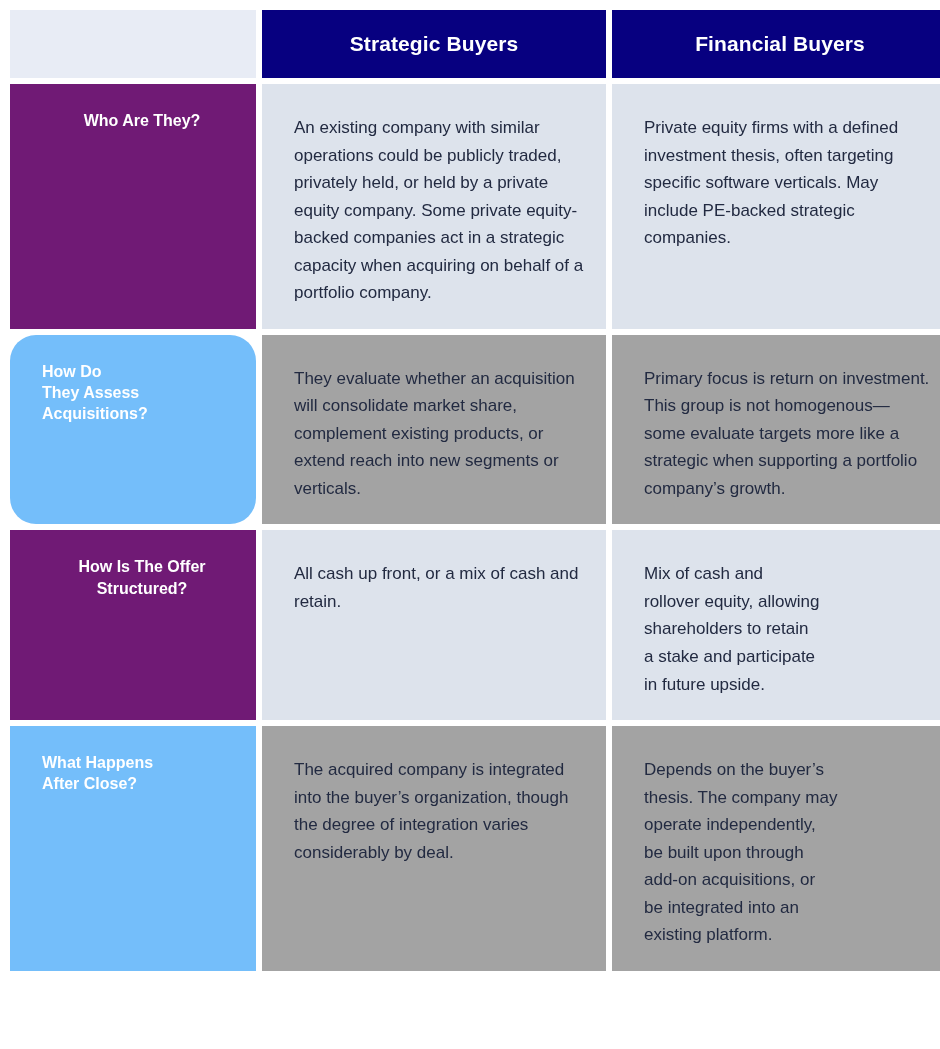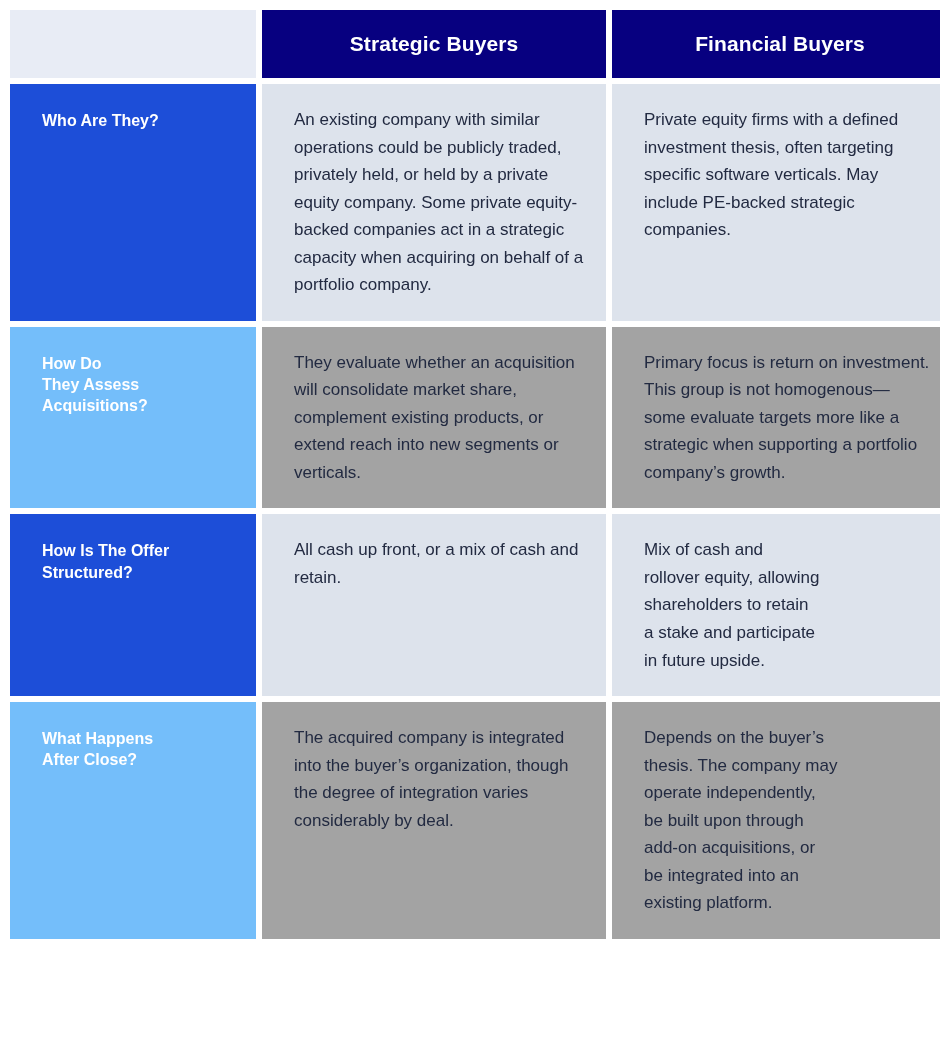--- a/index.html
+++ b/index.html
@@ -59,31 +59,31 @@
   .label-cell {
     color: #ffffff;
     font-size: 16px;
     font-weight: bold;
     line-height: 1.33;
     text-align: left;
     vertical-align: top;
     padding: 26px 14px 24px 32px;
     border: 0;
   }
-  .label-cell.tone-strong { background: #1d4ed8; }
+  .label-cell.tone-strong { background: #701a75; text-align: center; }
   .label-cell.tone-soft   { background: #74befa; }
 
   
   .body-cell {
     color: #222a41;
     font-size: 17px;
     line-height: 1.62;
     text-align: left;
     vertical-align: top;
-    padding: 22px 18px 22px 32px;
+    padding: 30px 18px 22px 32px;
     border: 0;
   }
   .body-cell.tone-a { background: #dde3ec; }
   .body-cell.tone-b { background: #a3a3a3; }
 </style>
 </head>
 <body>
 
 <div class="table-wrap">
   <table class="comparison-table">
@@ -101,21 +101,21 @@
     </thead>
     <tbody>
 
       <tr>
         <th class="label-cell tone-strong">Who Are They?</th>
         <td class="body-cell tone-a">An existing company with similar operations could be publicly traded, privately held, or held by a private equity company. Some private equity-backed companies act in a strategic capacity when acquiring on behalf of a portfolio company.</td>
         <td class="body-cell tone-a">Private equity firms with a defined investment thesis, often targeting specific software verticals. May include PE-backed strategic companies.</td>
       </tr>
 
       <tr>
-        <th class="label-cell tone-soft" style="white-space: pre-line;">How Do
+        <th class="label-cell tone-soft" style="white-space: pre-line; border-radius: 26px;">How Do
 They Assess
 Acquisitions?</th>
         <td class="body-cell tone-b">They evaluate whether an acquisition will consolidate market share, complement existing products, or extend reach into new segments or verticals.</td>
         <td class="body-cell tone-b">Primary focus is return on investment. This group is not homogenous—some evaluate targets more like a strategic when supporting a portfolio company’s growth.</td>
       </tr>
 
       <tr>
         <th class="label-cell tone-strong" style="white-space: pre-line; margin-top: 21px;">How Is The Offer
 Structured?</th>
         <td class="body-cell tone-a">All cash up front, or a mix of cash and retain.</td>

